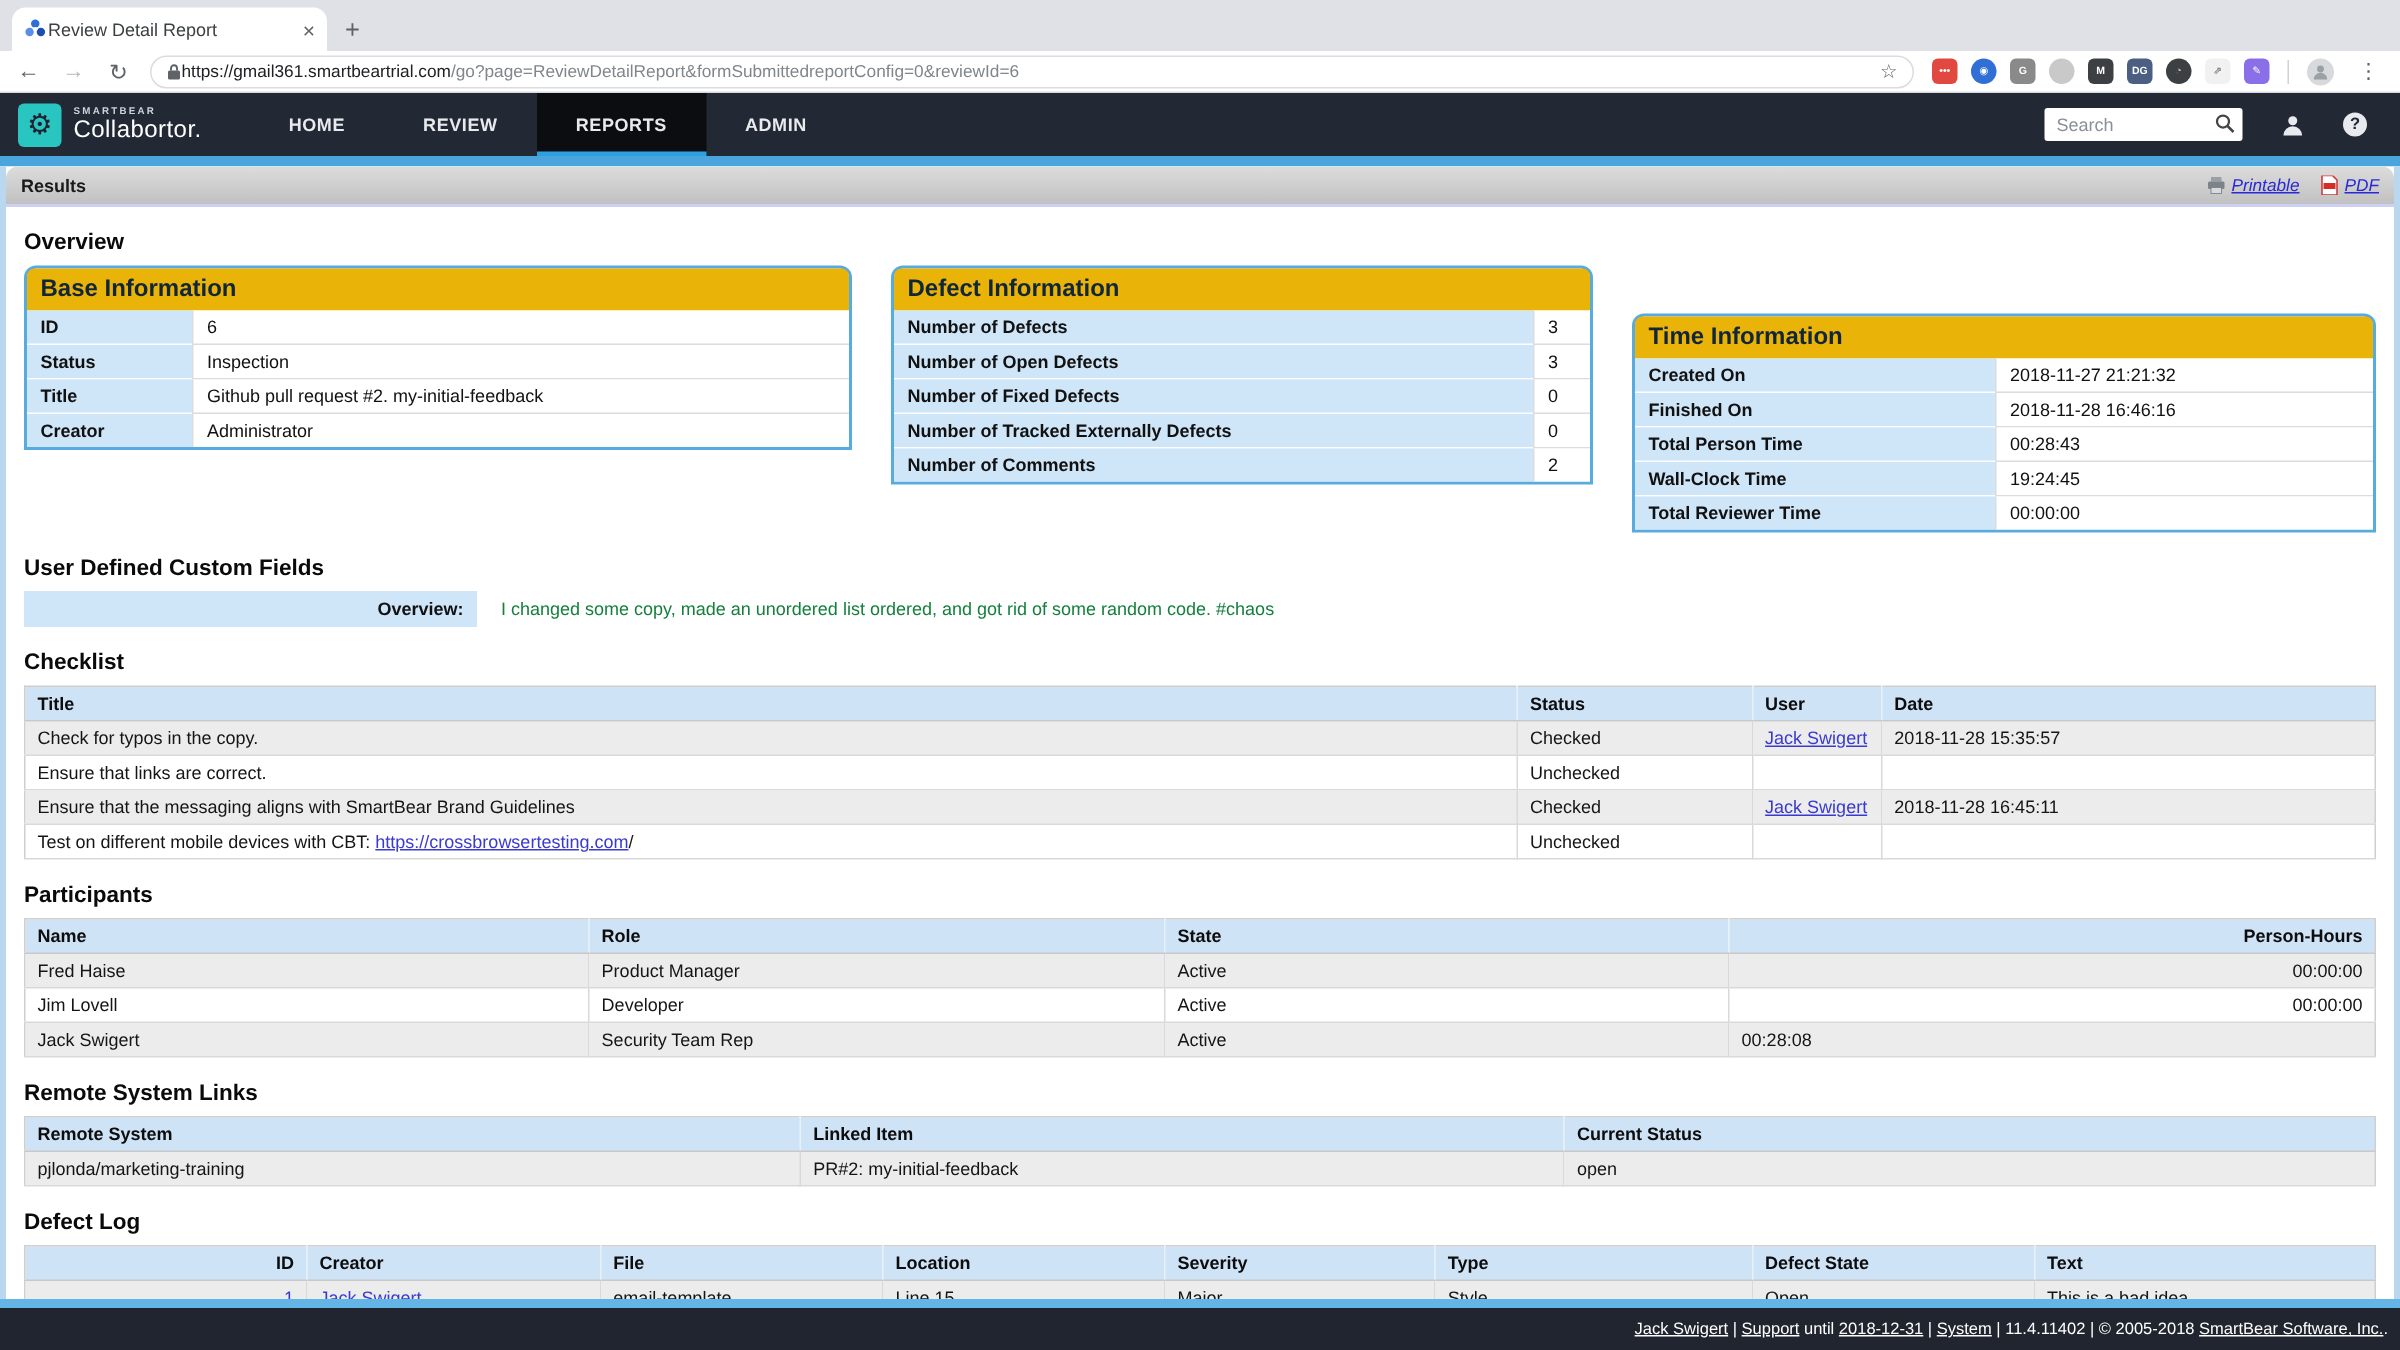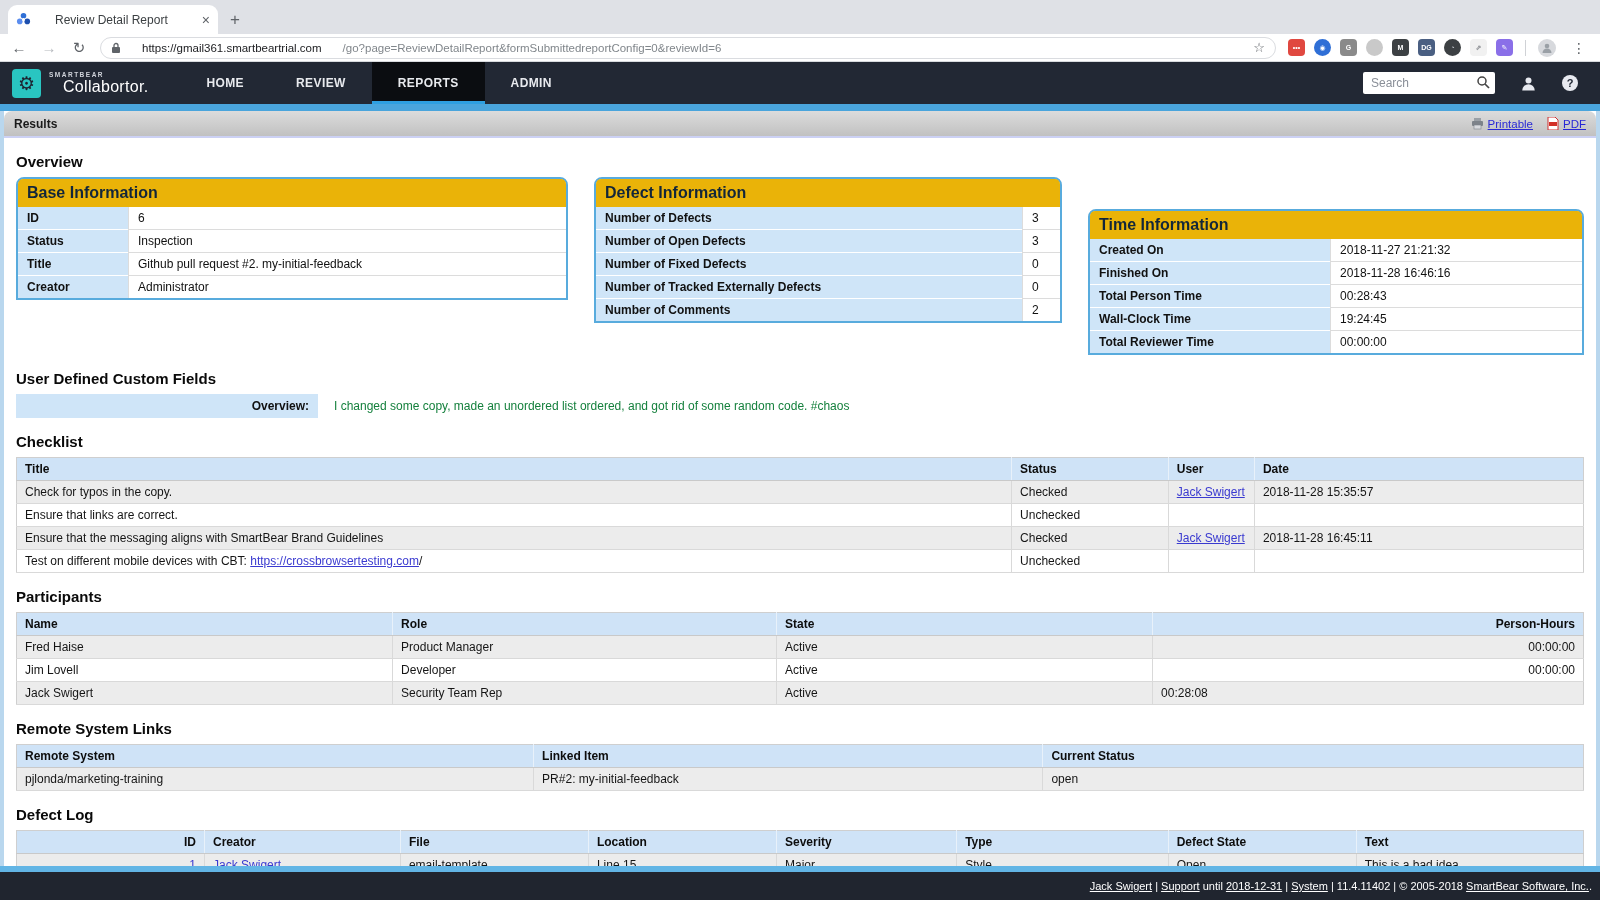--- a/index.html
+++ b/index.html
@@ -1,67 +1,67 @@
 <!DOCTYPE html>
 <html><head>
 <meta charset="utf-8">
 <style>
   * { box-sizing: border-box; margin: 0; padding: 0; }
   html,body { width:1600px; height:900px; overflow:hidden; }
   body { font-family:"Liberation Sans","DejaVu Sans",sans-serif; background:#fff; display:flex; flex-direction:column; }
 
   
   .tabstrip { height:34px; background:#dfe1e6; display:flex; align-items:flex-end; padding-left:8px; }
-  .tab { width:210px; height:29px; background:#fff; border-radius:9px 9px 0 0; display:flex; align-items:center; padding:0 8px; gap:24px; font-size:12px; color:#3c4043; }
+  .tab { width:210px; height:29px; background:#fff; border-radius:9px 9px 0 0; display:flex; align-items:center; padding:0 8px; gap:1px; font-size:12px; color:#3c4043; }
   .tab .title { flex:1; white-space:nowrap; overflow:hidden; }
   .tab .close { color:#5f6368; font-size:14px; cursor:pointer; }
   .newtab { font-size:17px; color:#5f6368; margin:0 0 4px 12px; cursor:pointer; }
   .favicon { width:15px; height:15px; flex:0 0 15px; }
   .addressbar { height:28px; background:#fff; display:flex; align-items:center; padding:0 10px; gap:12px; border-bottom:1px solid #d8dade; }
   .navbtn { color:#5f6368; font-size:15px; width:18px; text-align:center; cursor:pointer; }
   .navbtn.disabled { color:#b6b9be; }
-  .urlpill { flex:1; height:22px; border:1px solid #dadce0; border-radius:12px; display:flex; align-items:center; padding:0 10px; gap:21px; font-size:11.5px; overflow:hidden; white-space:nowrap; }
+  .urlpill { flex:1; height:22px; border:1px solid #dadce0; border-radius:12px; display:flex; align-items:center; padding:0 10px; gap:0; font-size:11.5px; overflow:hidden; white-space:nowrap; }
   .urlpill .host { color:#202124; }
   .urlpill .path { color:#80868b; }
   .urlpill .star { margin-left:auto; color:#5f6368; font-size:13px; cursor:pointer; }
   .extbar { display:flex; align-items:center; gap:9px; }
   .ext { width:17px; height:17px; display:inline-flex; align-items:center; justify-content:center; font-size:7px; font-weight:bold; cursor:pointer; line-height:1; }
   .ext.square { border-radius:4px; }
   .ext.circle { border-radius:50%; }
   .chromesep { width:1px; height:16px; background:#d0d2d6; }
   .avatar-circ { width:18px; height:18px; border-radius:50%; background:#d7d9dd; display:flex; align-items:center; justify-content:center; cursor:pointer; }
   .menu-dots { color:#5f6368; font-size:14px; cursor:pointer; padding:0 4px; }
 
   
   .appheader { height:42px; background:#222834; display:flex; align-items:center; color:#fff; }
   .brand { display:flex; align-items:center; gap:8px; padding:0 14px 0 12px; cursor:pointer; }
   .brand-ico { width:29px; height:29px; background:#29c5c1; border-radius:4px; display:flex; align-items:center; justify-content:center; color:#1d2330; font-size:19px; }
   .brand-txt .small { font-size:6.5px; letter-spacing:1.5px; color:#cfd3da; font-weight:bold; }
-  .brand-txt .big { font-size:16px; color:#fff; letter-spacing:.3px;margin-left:14px; }
+  .brand-txt .big { font-size:16px; color:#fff; letter-spacing:.3px; }
   .mainnav { display:flex; height:100%; margin-left:18px; }
   .nav-item { display:flex; align-items:center; padding:0 26px; font-size:12px; font-weight:bold; letter-spacing:.4px; color:#e8eaee; cursor:pointer; }
   .nav-item.active { background:#0b0d11; border-bottom:3px solid #2e9fe0; padding-top:3px; }
   .headright { margin-left:auto; display:flex; align-items:center; gap:26px; padding-right:22px; }
   .searchwrap { position:relative; }
   .searchwrap input { width:132px; height:22px; border:none; border-radius:2px; padding:2px 24px 2px 8px; font-size:12px; font-family:inherit; color:#737373; }
   .searchwrap input::placeholder { color:#8a8f98; }
   .search-mag { position:absolute; right:5px; top:3px; }
   .hd-ico { cursor:pointer; display:flex; align-items:center; }
   .help-circ { width:16px; height:16px; border-radius:50%; background:#e8eaf0; color:#222834; font-size:11px; font-weight:bold; display:flex; align-items:center; justify-content:center; }
 
   .bluestrip { height:7px; background:#4aa5dc; }
   .bottomstrip { height:6px; background:#62b5e5; }
 
   
   .mainframe { flex:1; background:#fff; border-left:4px solid #b9d7ee; border-right:4px solid #b9d7ee; overflow:hidden; display:flex; flex-direction:column; }
   .resultsbar { height:27px; flex:0 0 27px; background:linear-gradient(#dcdcdc,#c1c1c1); border-radius:8px 8px 0 0; border-bottom:2px solid #ccd1f4; display:flex; align-items:center; justify-content:space-between; padding:0 10px; }
   .resultsbar .rtitle { font-size:12px; font-weight:bold; color:#1a1a1a; }
   .rlinks { display:flex; gap:14px; align-items:center; }
   .rlink { display:flex; align-items:center; gap:4px; font-size:11.5px; color:#2929d6; text-decoration:none; cursor:pointer; }
-  .rlink span { text-decoration:underline; }
+  .rlink span { text-decoration:underline;font-style:italic; }
 
   .content { flex:1; overflow:hidden; padding-bottom:8px; }
   h2.sect { font-size:15px; font-weight:bold; color:#0a0a0a; margin:15px 12px 7px; }
 
   
   .info-row { display:flex; margin:4px 12px 0; gap:26px; align-items:flex-start; }
   table.kv { border-collapse:separate; border-spacing:0; border:2px solid #58abdd; border-radius:8px 8px 0 0; table-layout:fixed; }
   table.kv th.kv-title { background:#eab308; color:#12263a; font-size:16px; font-weight:bold; text-align:left; padding:5px 9px; border-radius:5px 5px 0 0; }
   table.kv th.kv-label { background:#cfe5f8; font-size:12px; font-weight:bold; text-align:left; padding:4px 9px; border-bottom:1px solid #fff; color:#111; }
   table.kv td.kv-value { background:#fff; font-size:12px; padding:4px 9px; border-bottom:1px solid #dcdcdc; border-left:1px solid #dcdcdc; color:#111; }

